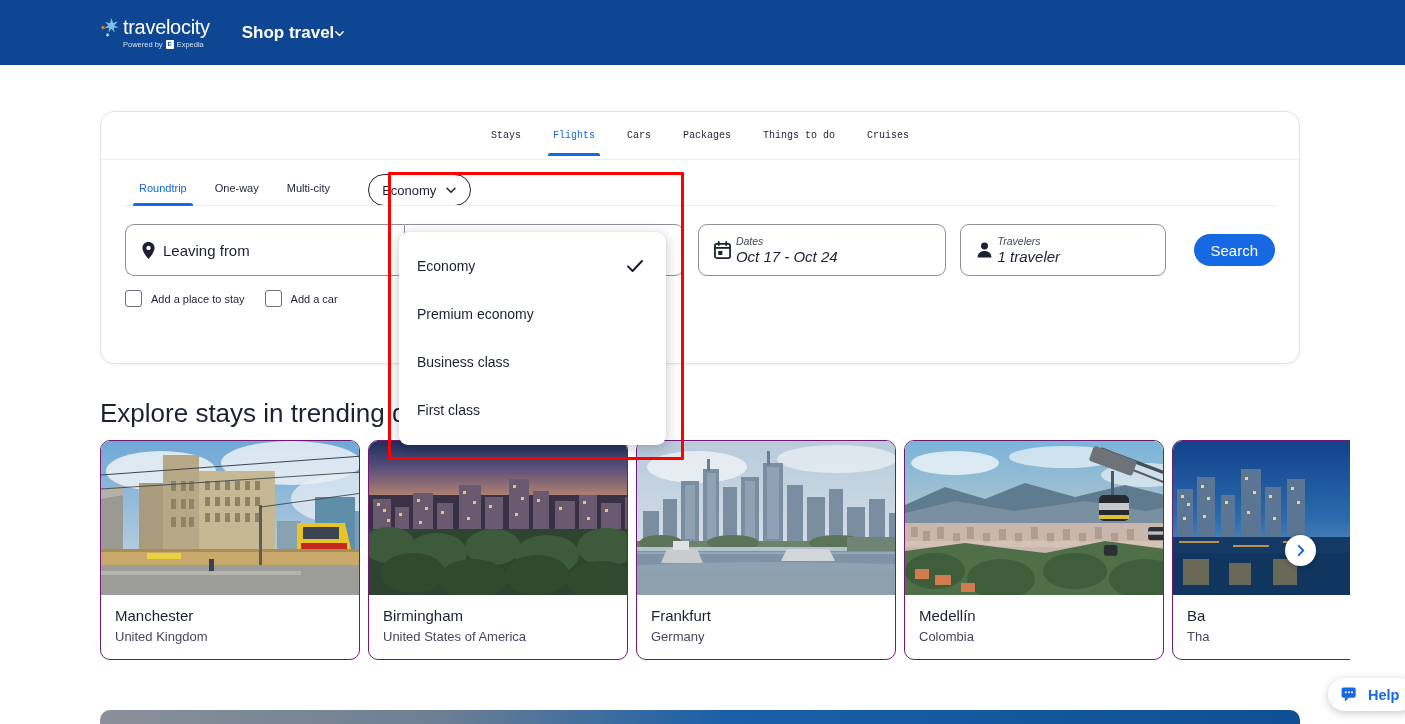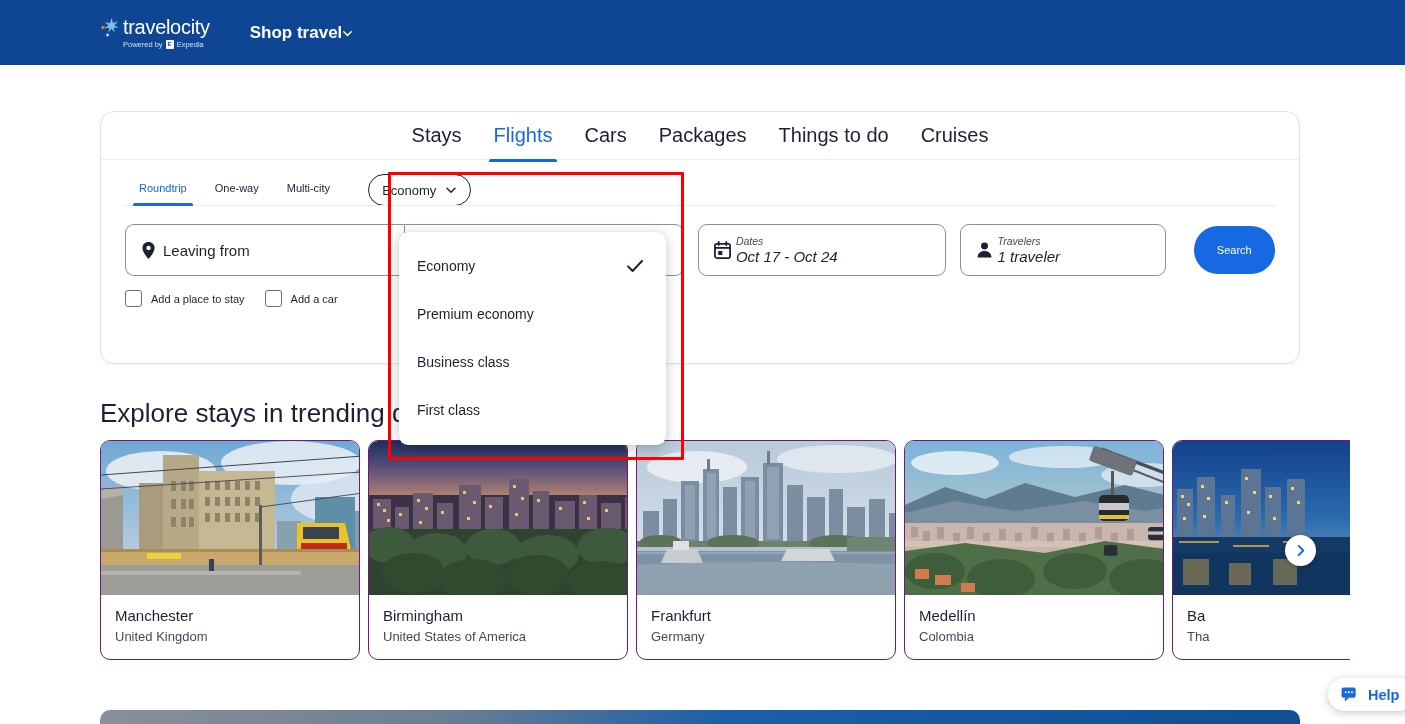--- a/index.html
+++ b/index.html
@@ -29,21 +29,21 @@
   }
   .brand-sub {
     font-size: 7.5px; color: #cfe0f2; margin-top: 3px;
     display: flex; align-items: center; gap: 3px; line-height: 9px;
   }
   .brand-sub .ex-badge {
     background: #ffffff; color: #0f4693; font-weight: bold;
     font-size: 6px; padding: 0 2px; border-radius: 1px;
   }
   .shop-travel {
-    margin-left: 40px; color: #ffffff; font-size: 17px; font-weight: bold;
+    margin-left: 32px; color: #ffffff; font-size: 17px; font-weight: bold;
     display: flex; align-items: center; cursor: pointer;
   }
   .chev { display: inline-block; width: 9px; height: 9px; }
   .nav-right {
     margin-left: auto; margin-right: 86px;
     display: flex; align-items: center; gap: 0px;
   }
   .get-app {
     background: #ffffff; color: #1c2033; font-size: 13.5px;
     border-radius: 20px; padding: 9px 18px 9px 15px;
@@ -63,22 +63,22 @@
     width: 1200px; height: 253px;
     background: #ffffff; border: 1px solid #e2e2e4;
     border-radius: 14px;
     box-shadow: 0 1px 3px rgba(0,0,0,0.05);
   }
   .lob-tabs {
     height: 48px; display: flex; align-items: center; justify-content: center;
     gap: 0; border-bottom: 1px solid #ededef; position: relative;
   }
   .lob-tab {
-    font-size: 20px; color: #1c2033; padding: 13px 16px 14px 16px;
-    cursor: pointer; position: relative; white-space: nowrap;
+    font-size: 10px; color: #1c2033; padding: 13px 16px 14px 16px;
+    cursor: pointer; position: relative; white-space: nowrap; font-family: Liberation Mono, monospace;
   }
   .lob-tab.active { color: #1668e3; }
   .lob-tab.active::after {
     content: ""; position: absolute; left: 11px; right: 11px; bottom: -1px;
     height: 3px; background: #1668e3; border-radius: 2px 2px 0 0;
   }
 
   .trip-row {
     display: flex; align-items: center; padding: 14px 24px 0 24px; gap: 0;
     position: relative;
@@ -114,22 +114,22 @@
   .field-icon { width: 22px; flex: none; display: flex; align-items: center; color: #1c2033; }
   .field-body { display: flex; flex-direction: column; justify-content: center; line-height: 1.15; font-style: italic; }
   .field-label { font-size: 10.5px; color: #45485c; margin-bottom: 1px; }
   .field-value { font-size: 15px; color: #1c2033; }
   .field-placeholder { font-size: 15px; color: #1c2033; }
   #origin-field  { width: 281px; }
   #dest-field    { width: 281px; }
   #dates-field   { width: 249px; }
   #trav-field    { width: 207px; }
   .search-btn {
-    margin-left: 14px; height: 48px; width: 82px; border-radius: 24px;
-    background: #1668e3; color: #ffffff; font-size: 11px; border: none;
+    margin-left: 14px; height: 32px; width: 82px; border-radius: 24px;
+    background: #1668e3; color: #ffffff; font-size: 15px; border: none;
     cursor: pointer; font-family: inherit; font-weight: 400;
   }
   .check-row { display: flex; align-items: center; padding: 14px 24px 0 24px; gap: 20px; }
   .check-item { display: flex; align-items: center; gap: 9px; cursor: pointer; }
   .cbox { width: 17px; height: 17px; border: 1.5px solid #6b6e80; border-radius: 3px; background:#fff; }
   .check-label { font-size: 11px; color: #1c2033; }
 
   
   .trending-title {
     position: absolute; left: 100px; top: 398px;

